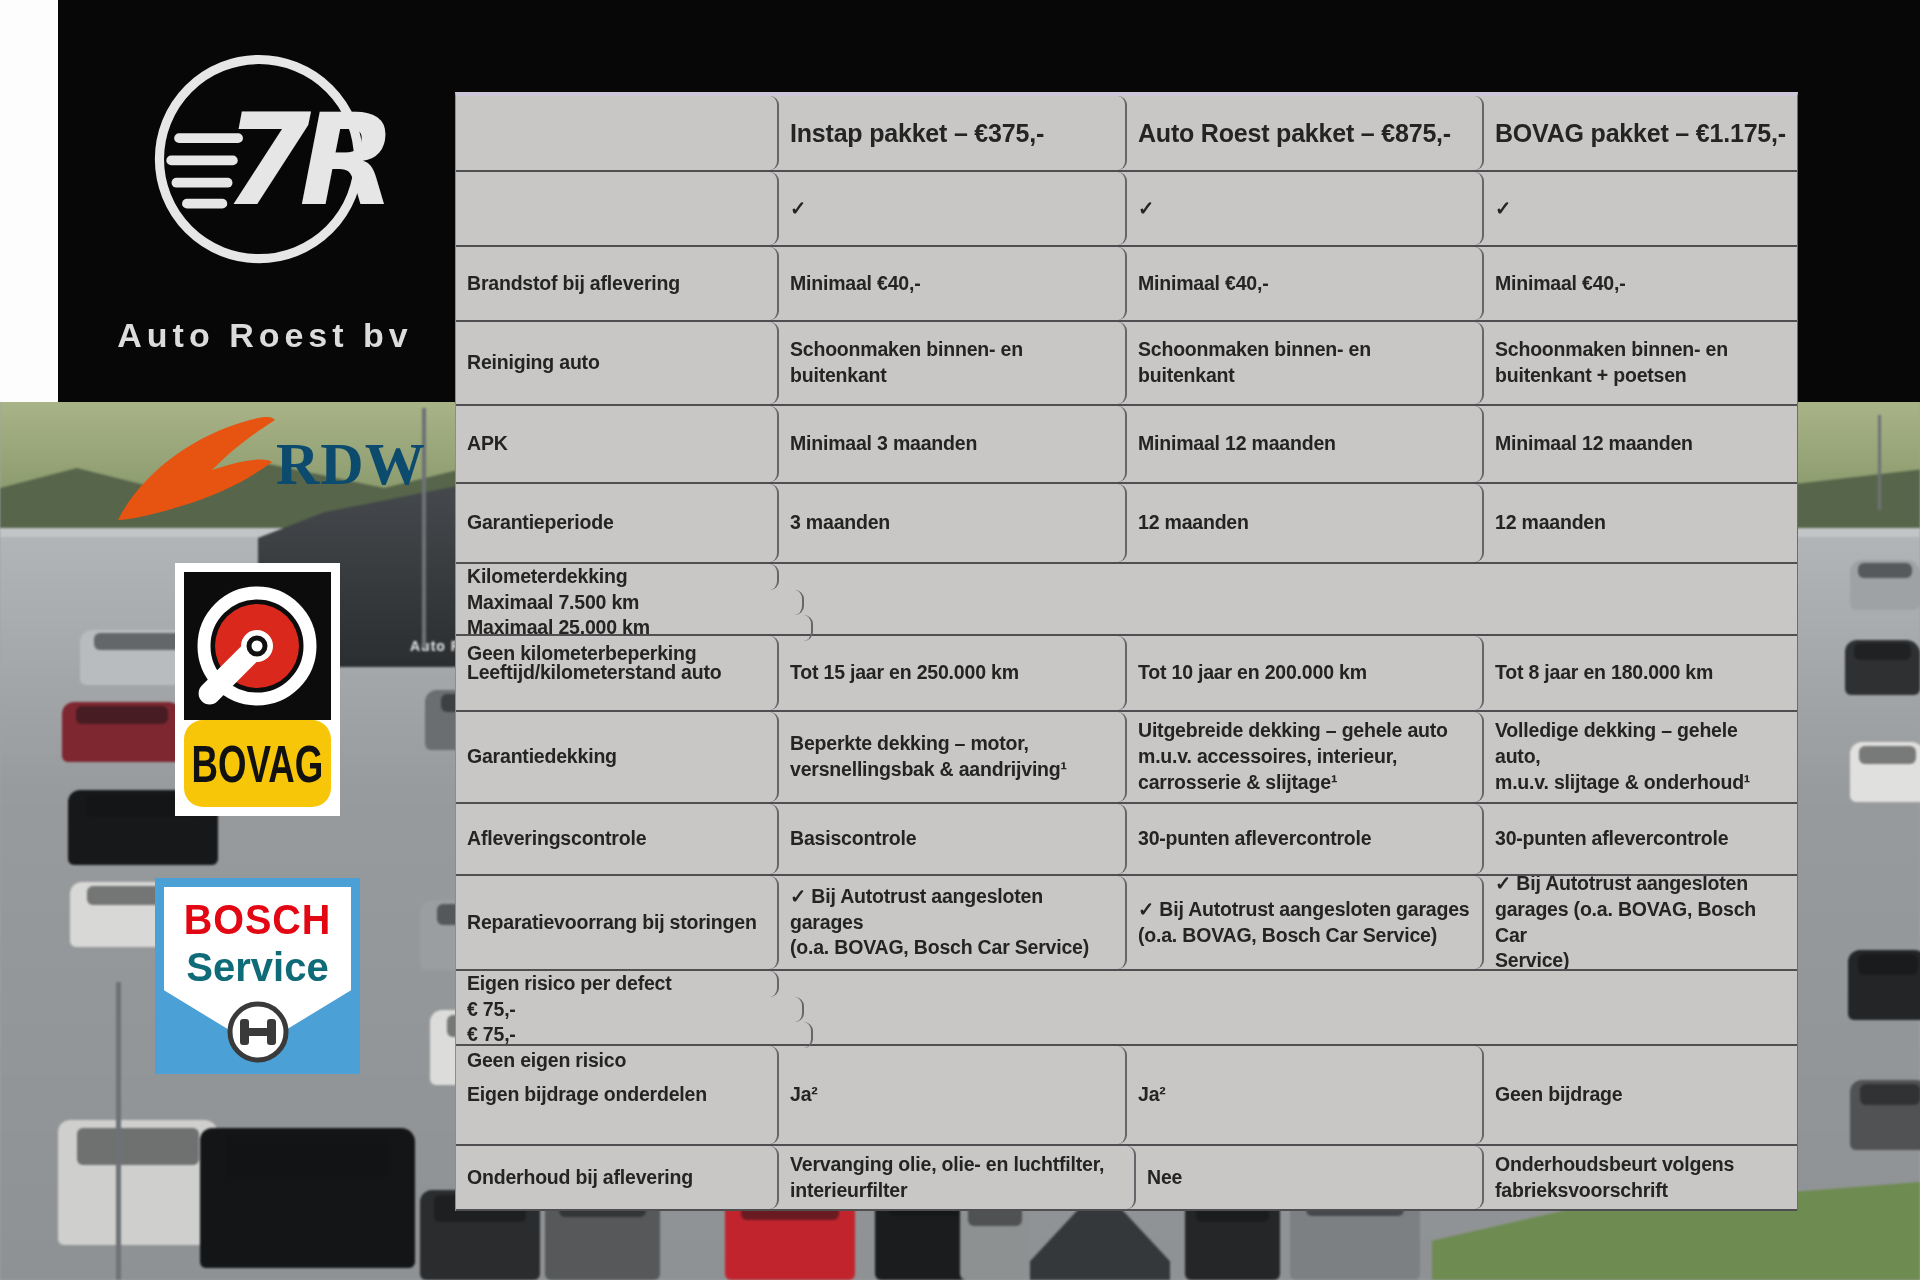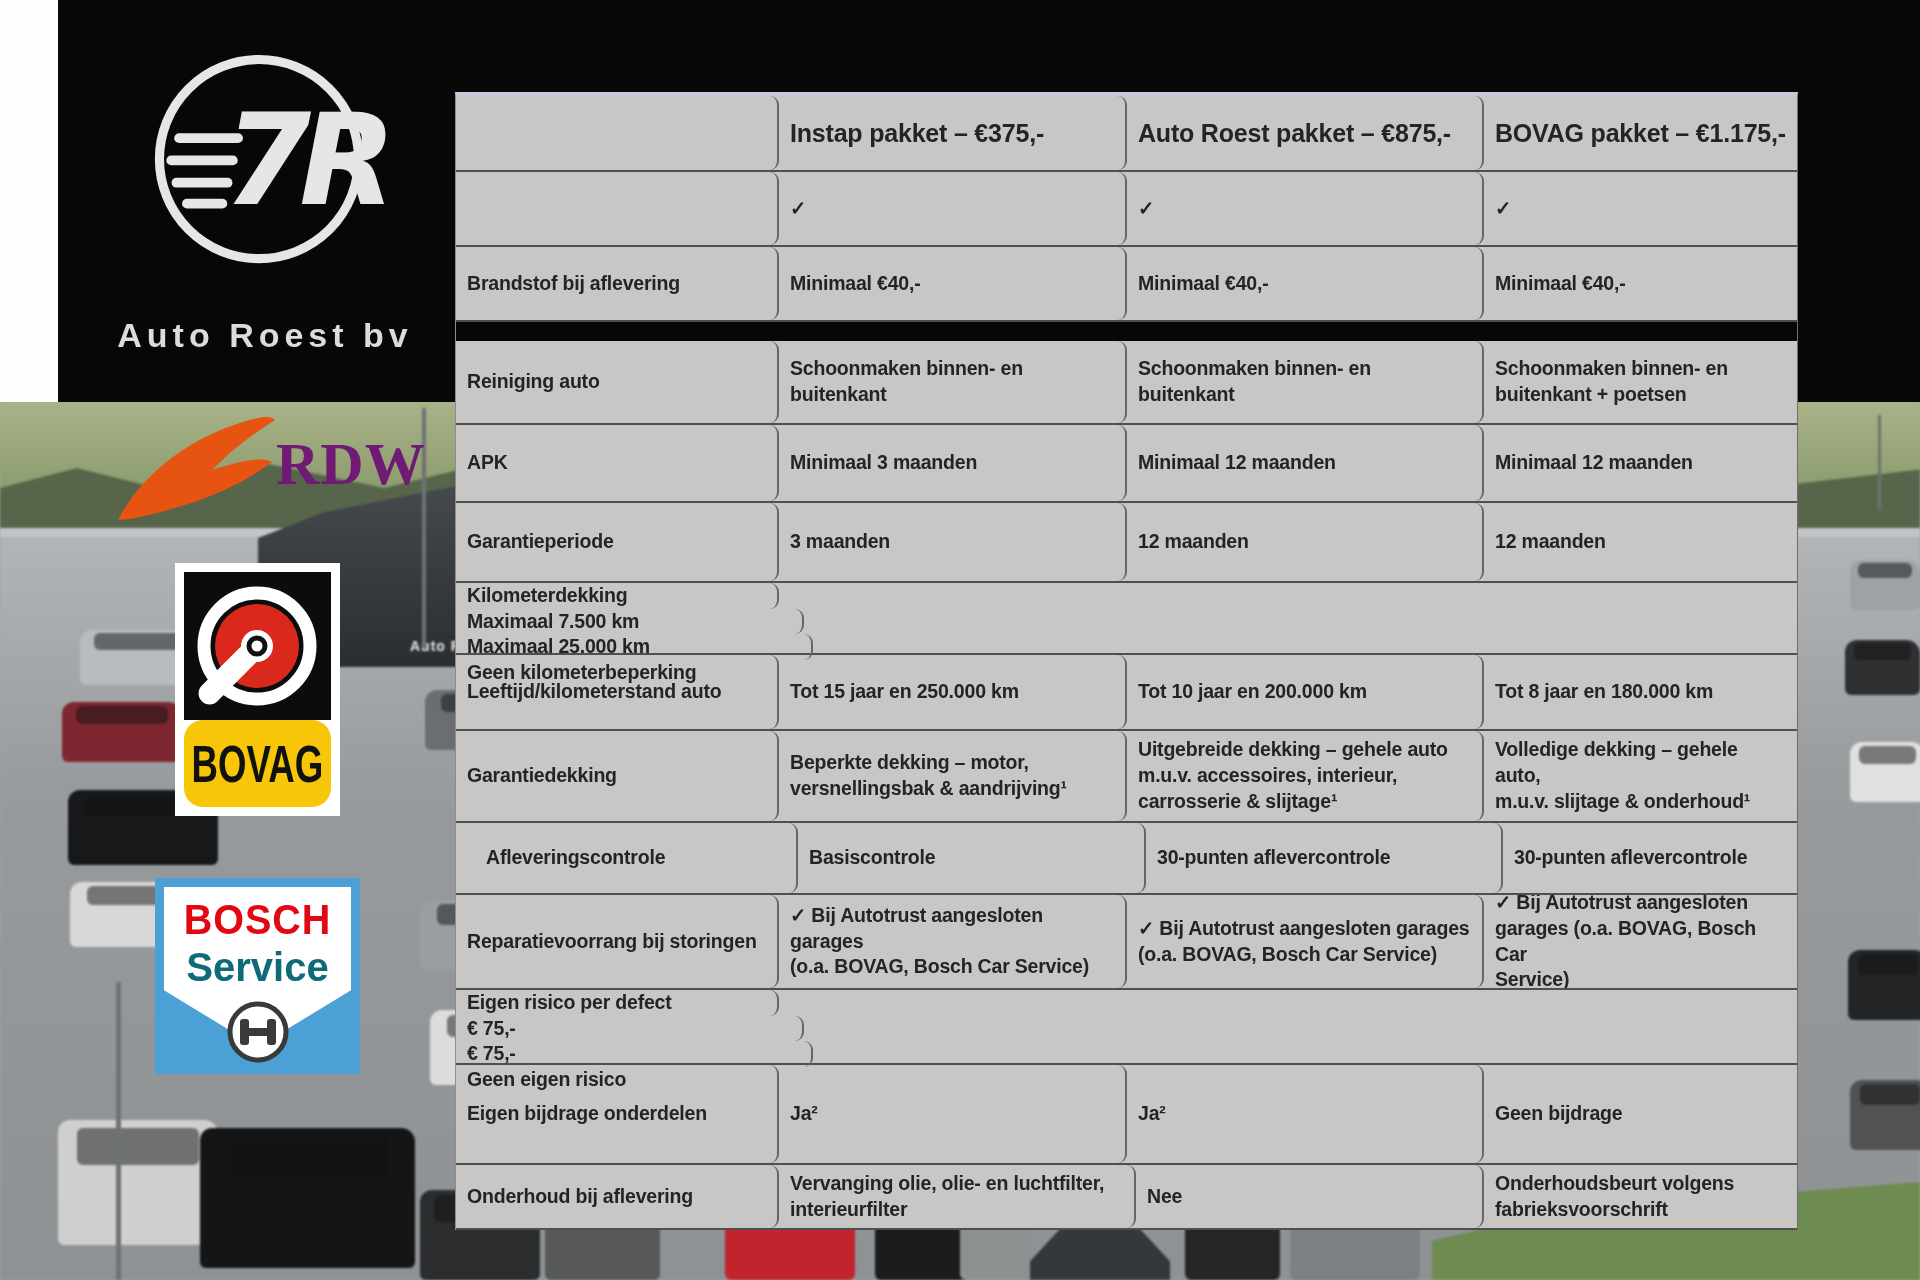--- a/index.html
+++ b/index.html
@@ -29,21 +29,21 @@
 
   
   .white-strip{position:absolute;left:0;top:0;width:58px;height:402px;background:#fdfdfd;}
   .banner{position:absolute;left:58px;top:0;width:1862px;height:402px;background:#070707;}
   .ar-logo{position:absolute;left:128px;top:28px;}
   .company{position:absolute;left:100px;top:316px;width:330px;text-align:center;
            color:#dcdcdc;font-size:34px;font-weight:bold;letter-spacing:5px;white-space:nowrap;}
 
   .rdw{position:absolute;left:112px;top:414px;width:300px;height:115px;}
   .rdw-text{position:absolute;left:164px;top:16px;font-family:"Liberation Serif",serif;
-            font-weight:bold;font-size:60px;color:#701a75;letter-spacing:1px;}
+            font-weight:bold;font-size:60px;color:#0c4a6e;letter-spacing:1px;}
 
   .bovag{position:absolute;left:175px;top:563px;width:165px;height:253px;background:#fff;
          padding:9px;box-sizing:border-box;}
   .bovag-top{position:relative;width:100%;height:148px;background:#0c0c0c;}
   .bovag-band{width:100%;height:87px;background:#f7c608;display:flex;align-items:center;justify-content:center;border-radius:19px;}
   .bovag-word{font-size:47px;font-weight:bold;color:#111;transform:scale(0.78,1.12);letter-spacing:0px;}
 
   .bosch{position:absolute;left:155px;top:878px;width:205px;height:196px;background:#4ba0d6;
          padding:9px;box-sizing:border-box;}
   .bosch-inner{position:relative;width:100%;height:100%;}
@@ -181,21 +181,21 @@
         <div class="tcell c1">✓</div>
         <div class="tcell c2">✓</div>
         <div class="tcell c3">✓</div>
       </div>
       <div class="trow" style="height: 75px;">
         <div class="tcell c0">Brandstof bij aflevering</div>
         <div class="tcell c1">Minimaal €40,-</div>
         <div class="tcell c2">Minimaal €40,-</div>
         <div class="tcell c3">Minimaal €40,-</div>
       </div>
-      <div class="trow" style="height: 84px; margin-top: 19px;">
+      <div class="trow" style="height: 84px;">
         <div class="tcell c0">Reiniging auto</div>
         <div class="tcell c1">Schoonmaken binnen- en
 buitenkant</div>
         <div class="tcell c2">Schoonmaken binnen- en
 buitenkant</div>
         <div class="tcell c3">Schoonmaken binnen- en
 buitenkant + poetsen</div>
       </div>
       <div class="trow" style="height: 78px;">
         <div class="tcell c0">APK</div>
@@ -224,21 +224,21 @@
       <div class="trow" style="height: 92px;">
         <div class="tcell c0">Garantiedekking</div>
         <div class="tcell c1">Beperkte dekking – motor,
 versnellingsbak &amp; aandrijving¹</div>
         <div class="tcell c2">Uitgebreide dekking – gehele auto
 m.u.v. accessoires, interieur,
 carrosserie &amp; slijtage¹</div>
         <div class="tcell c3">Volledige dekking – gehele auto,
 m.u.v. slijtage &amp; onderhoud¹</div>
       </div>
-      <div class="trow" style="height: 72px; padding-left: 19px;">
+      <div class="trow" style="height: 72px;">
         <div class="tcell c0">Afleveringscontrole</div>
         <div class="tcell c1">Basiscontrole</div>
         <div class="tcell c2">30-punten aflevercontrole</div>
         <div class="tcell c3">30-punten aflevercontrole</div>
       </div>
       <div class="trow" style="height: 95px;">
         <div class="tcell c0">Reparatievoorrang bij storingen</div>
         <div class="tcell c1">✓ Bij Autotrust aangesloten garages
 (o.a. BOVAG, Bosch Car Service)</div>
         <div class="tcell c2">✓ Bij Autotrust aangesloten garages

